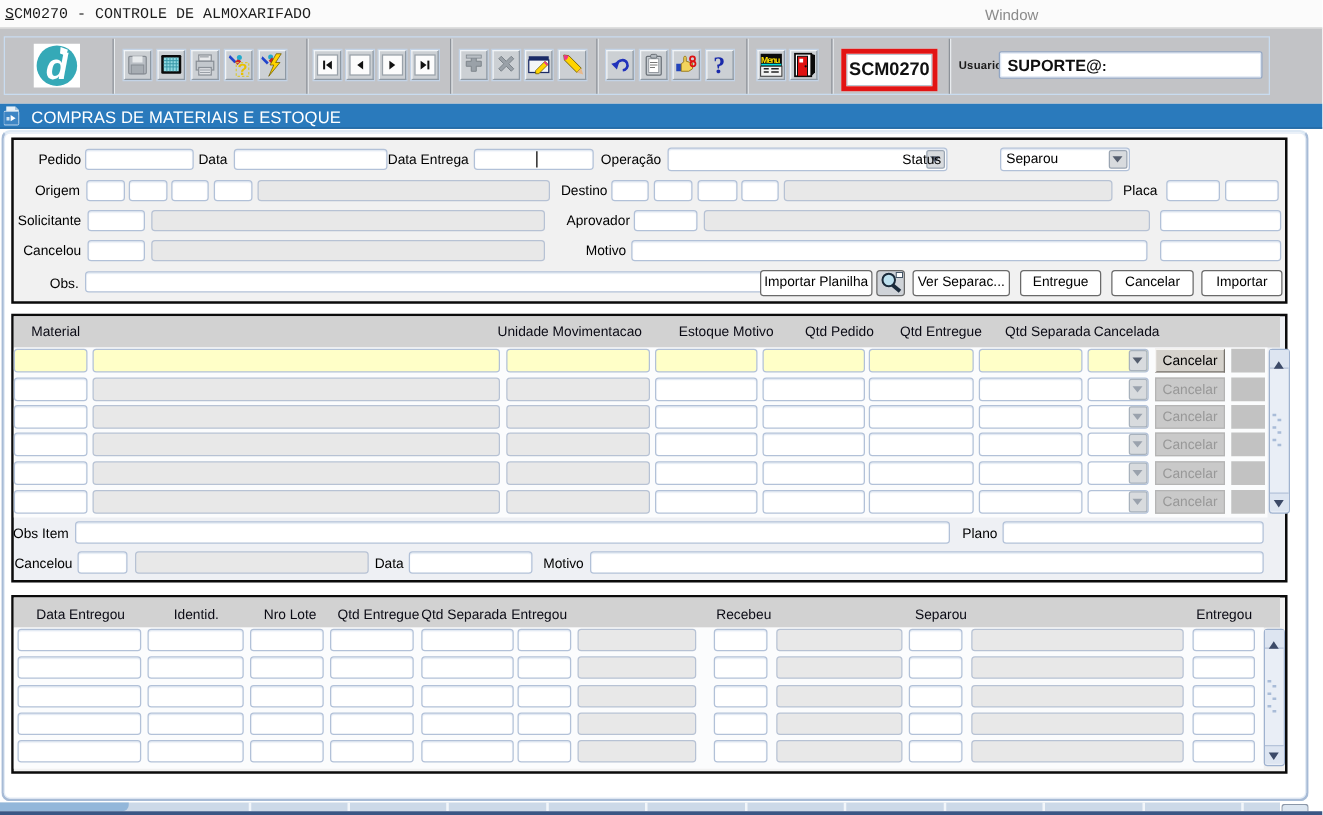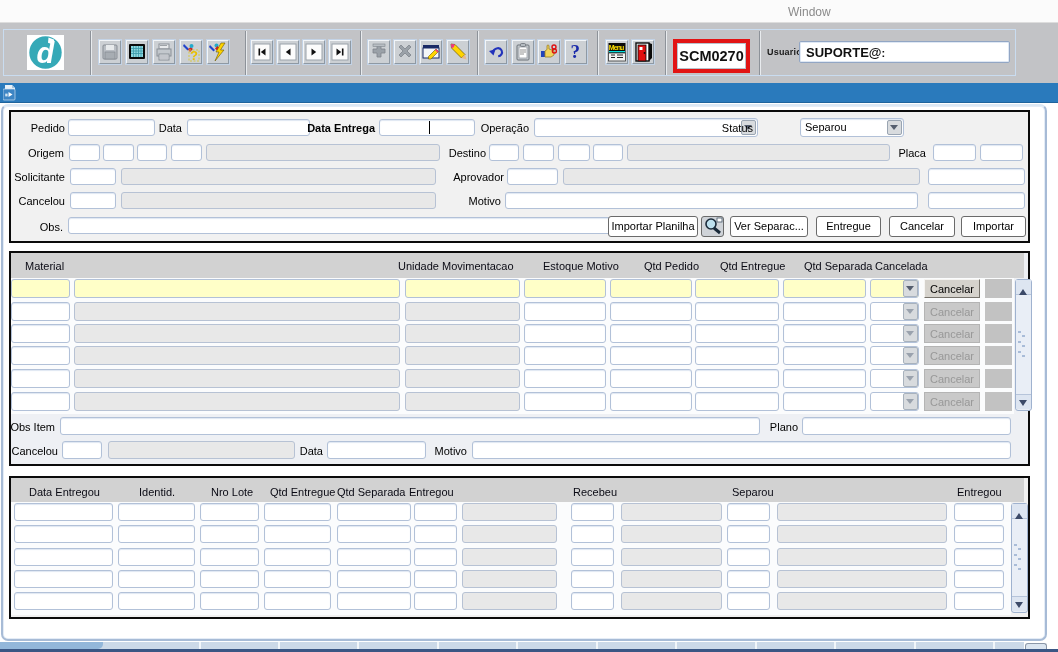--- a/index.html
+++ b/index.html
@@ -13,20 +13,21 @@
 .btn { position:absolute; background:#fff; border:1px solid #6a6a6a; border-radius:3px; font-size:11px; color:#000; text-align:center; }
 .tbtn { position:absolute; width:22px; height:24px; background:#ccd0d4; border:1px solid; border-color:#f2f5f8 #8e99a4 #8e99a4 #f2f5f8; box-shadow:0 0 0 1px #c3d3e6; top:40px; }
 .tsep { position:absolute; width:1px; top:31px; height:44px; background:#8d9299; box-shadow:1px 0 0 #e8ebee; }
 .hdr { position:absolute; font-size:11px; color:#0a0a14; white-space:nowrap; }
 </style>
 </head>
 <body>
 <div id="page">
 
 <div class="abs" style="left:0;top:0;width:1058px;height:22px;background:#fbfbfb;"></div>
+<div class="abs" style="left:4px;top:4px;font-family:'Liberation Mono',monospace;font-size:12px;color:#1c1c1c;"><span style="text-decoration:underline;">S</span>CM0270 - CONTROLE DE ALMOXARIFADO</div>
 <div class="abs" style="left:788px;top:5px;font-size:12px;color:#8b8b8b;">Window</div>
 <div class="abs" style="left:0;top:22px;width:1058px;height:61px;background:#c2c3c6;border-top:1px solid #dddddd;"></div>
 <div class="abs" style="left:3px;top:29px;width:1013px;height:47px;border:1px solid #c9dcf0;"></div>
 <div class="abs" style="left:27px;top:35px;width:37px;height:35px;background:#fff;">
 <svg width="37" height="35" viewBox="0 0 37 35">
 <circle cx="18.5" cy="17.5" r="16.2" fill="#35a9b7"></circle>
 <text x="9.5" y="28" font-size="29" font-weight="bold" font-style="italic" font-family="Liberation Sans" fill="#fff">d</text>
 <path d="M21.5 2.6 L27.3 4.8 L25.8 9.5 L21.0 7.8 Z" fill="#fff"></path>
 </svg>
 </div>
@@ -144,28 +145,29 @@
 <div class="abs" style="left:0;top:83px;width:1058px;height:20px;background:#2a7abc;border-bottom:1px solid #1e639c;"></div>
 <div class="abs" style="left:3px;top:85px;width:14px;height:16px;">
 <svg width="14" height="16" viewBox="0 0 14 16">
 <path d="M2 0 L9 0 L12 3 L12 7 L2 7 Z" fill="#e8f1f8"></path>
 <path d="M9 0 L9 3 L12 3 Z" fill="#a9c6de"></path>
 <rect x="0" y="4" width="12" height="11" rx="1" fill="#3d85c4" stroke="#cfe0f0" stroke-width="0.7"></rect>
 <path d="M5.5 7 L9.5 9.5 L5.5 12 Z" fill="#fff"></path>
 <path d="M2.2 8.6 L4.6 8.6 L4.6 11.4 L2.2 11.4 Z" fill="#cfe2f0"></path>
 </svg>
 </div>
+<div class="abs" style="left:25px;top:86px;font-size:13.3px;color:#fff;letter-spacing:0.1px;">COMPRAS DE MATERIAIS E ESTOQUE</div>
 <div class="abs" style="left:1px;top:104px;width:1046px;height:537px;border:2px solid #a7bbd6;border-top-color:#dce8f4;border-radius:7px;box-shadow:inset 0 0 0 1px #e4ecf6;background:#fff;"></div>
 <div class="abs" style="left:9px;top:110px;width:1021px;height:133px;background:#f1f1f1;border:2px solid #0b0b0b;"></div>
 <div id="box1">
 <div class="lbl" style="left:0;top:122px;width:65px;">Pedido</div>
 <div class="inp" style="left:68px;top:119px;width:87px;"></div>
 <div class="lbl" style="left:100px;top:122px;width:82px;">Data</div>
 <div class="inp" style="left:187px;top:119px;width:123px;"></div>
-<div class="lbl" style="left:280px;top:122px;width:95px;font-weight:bold;">Data Entrega</div>
+<div class="lbl" style="left:280px;top:122px;width:95px;">Data Entrega</div>
 <div class="inp" style="left:379px;top:119px;width:96px;"></div>
 <div class="abs" style="left:429px;top:121px;width:1px;height:13px;background:#000;"></div>
 <div class="lbl" style="left:450px;top:122px;width:79px;">Operação</div>
 <div class="inp" style="left:534px;top:118px;width:224px;height:19px;"></div>
 <div class="abs" style="left:741px;top:120px;width:15px;height:15px;background:#d8dbde;border:1px solid #9aa5b2;border-radius:2px;"></div>
 <div class="abs" style="left:744px;top:125px;width:0;height:0;border:4px solid transparent;border-top:5px solid #555e6e;"></div>
 <div class="lbl" style="left:687px;top:122px;width:66px;">Status</div>
 <div class="inp" style="left:800px;top:118px;width:104px;height:19px;"></div>
 <div class="abs" style="left:805px;top:121px;font-size:11px;">Separou</div>
 <div class="abs" style="left:887px;top:120px;width:15px;height:15px;background:#d8dbde;border:1px solid #9aa5b2;border-radius:2px;"></div>

